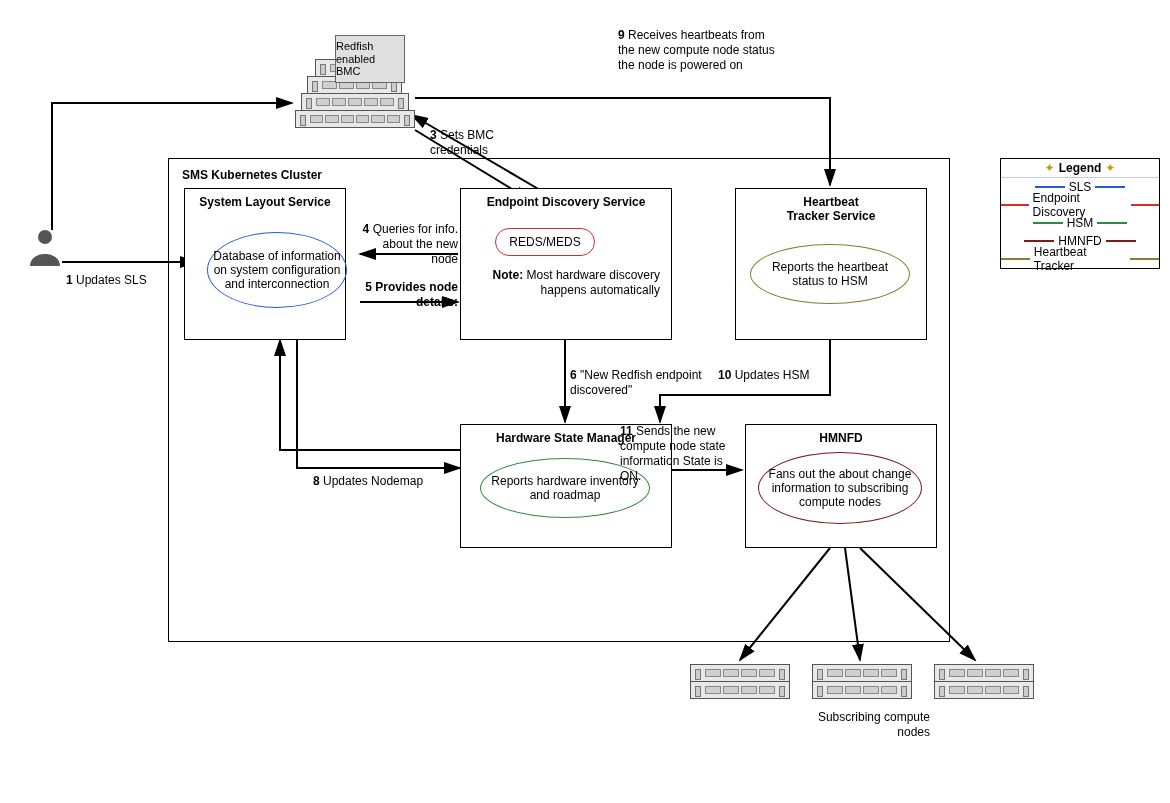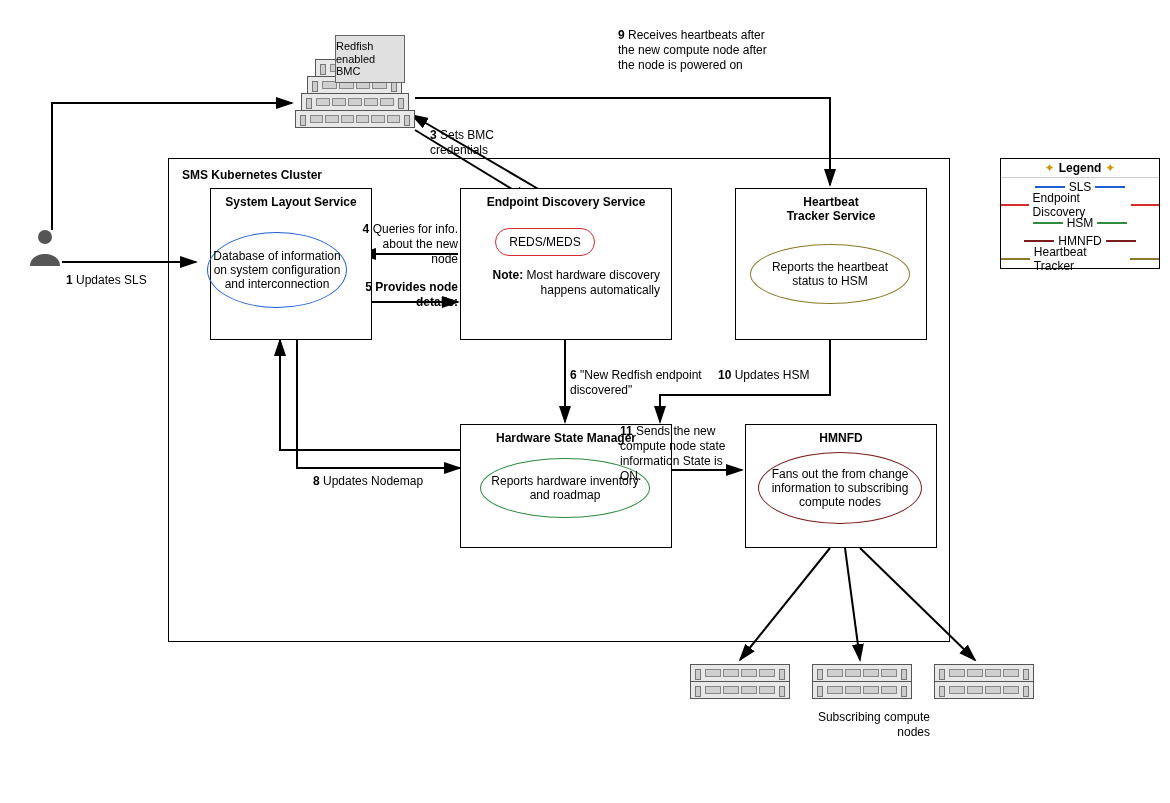--- a/index.html
+++ b/index.html
@@ -105,21 +105,21 @@
           <span></span>
           <span></span>
         </div>
       </div>
 </div>
 <div class="bmc" style="left:335px;top:35px;width:68px;height:42px">Redfish<br>enabled<br>BMC</div>
 
 <div class="cluster" style="left:168px;top:158px;width:780px;height:482px"></div>
 <div class="label sub" style="left:182px;top:168px">SMS Kubernetes Cluster</div>
 
-<div class="box" style="left:210px;top:188px;width:160px;height:150px">
+<div class="box" style="left:184px;top:188px;width:160px;height:150px">
   <div class="title" style="padding:6px 4px">System Layout Service</div>
 </div>
 <div class="ellipse" style="left:207px;top:232px;width:140px;height:76px;border-color:#1f5fd6">
   <span>Database of information on system configuration and interconnection</span>
 </div>
 
 <div class="box" style="left:460px;top:188px;width:210px;height:150px">
   <div class="title" style="padding:6px 8px">Endpoint Discovery Service</div>
 </div>
 <div class="ellipse" style="left:495px;top:228px;width:100px;height:28px;border-color:#d62d2d;border-radius:14px">
@@ -141,32 +141,32 @@
   <div class="title" style="padding:6px 4px">Hardware State Manager</div>
 </div>
 <div class="ellipse" style="left:480px;top:458px;width:170px;height:60px;border-color:#2e8b3e">
   <span>Reports hardware inventory and roadmap</span>
 </div>
 
 <div class="box" style="left:745px;top:424px;width:190px;height:122px">
   <div class="title" style="padding:6px 4px">HMNFD</div>
 </div>
 <div class="ellipse" style="left:758px;top:452px;width:164px;height:72px;border-color:#7a1c1c">
-  <span>Fans out the from change information to subscribing compute nodes</span>
+  <span>Fans out the about change information to subscribing compute nodes</span>
 </div>
 
 <div class="label" style="left:66px;top:273px"><span class="sub">1 </span><span>Updates SLS</span></div>
 <div class="label" style="left:430px;top:128px;width:100px"><span class="sub">3 </span><span>Sets BMC credentials</span></div>
 <div class="label center" style="left:362px;top:222px;width:96px"><span class="sub">4 </span><span>Queries for info. about the new node</span></div>
 <div class="label center" style="left:362px;top:280px;width:96px">
   <span class="sub">5 </span><span class="sub">Provides node details:</span><br>
 </div>
 <div class="label" style="left:570px;top:368px;width:140px"><span class="sub">6 </span><span>"New Redfish endpoint discovered"</span></div>
 <div class="label" style="left:313px;top:474px;width:140px"><span class="sub">8 </span><span>Updates Nodemap</span></div>
-<div class="label" style="left:618px;top:28px;width:160px"><span class="sub">9 </span><span>Receives heartbeats after the new compute node after the node is powered on</span></div>
+<div class="label" style="left:618px;top:28px;width:160px"><span class="sub">9 </span><span>Receives heartbeats from the new compute node status the node is powered on</span></div>
 <div class="label" style="left:718px;top:368px"><span class="sub">10 </span><span>Updates HSM</span></div>
 <div class="label" style="left:620px;top:424px;width:120px"><span class="sub">11 </span><span>Sends the new compute node state information State is ON.</span></div>
 
 <div class="server-stack" style="left:690px;top:665px;width:100px">
   <div class="rack">
         <div class="slots">
           <span></span>
           <span></span>
           <span></span>
           <span></span>

